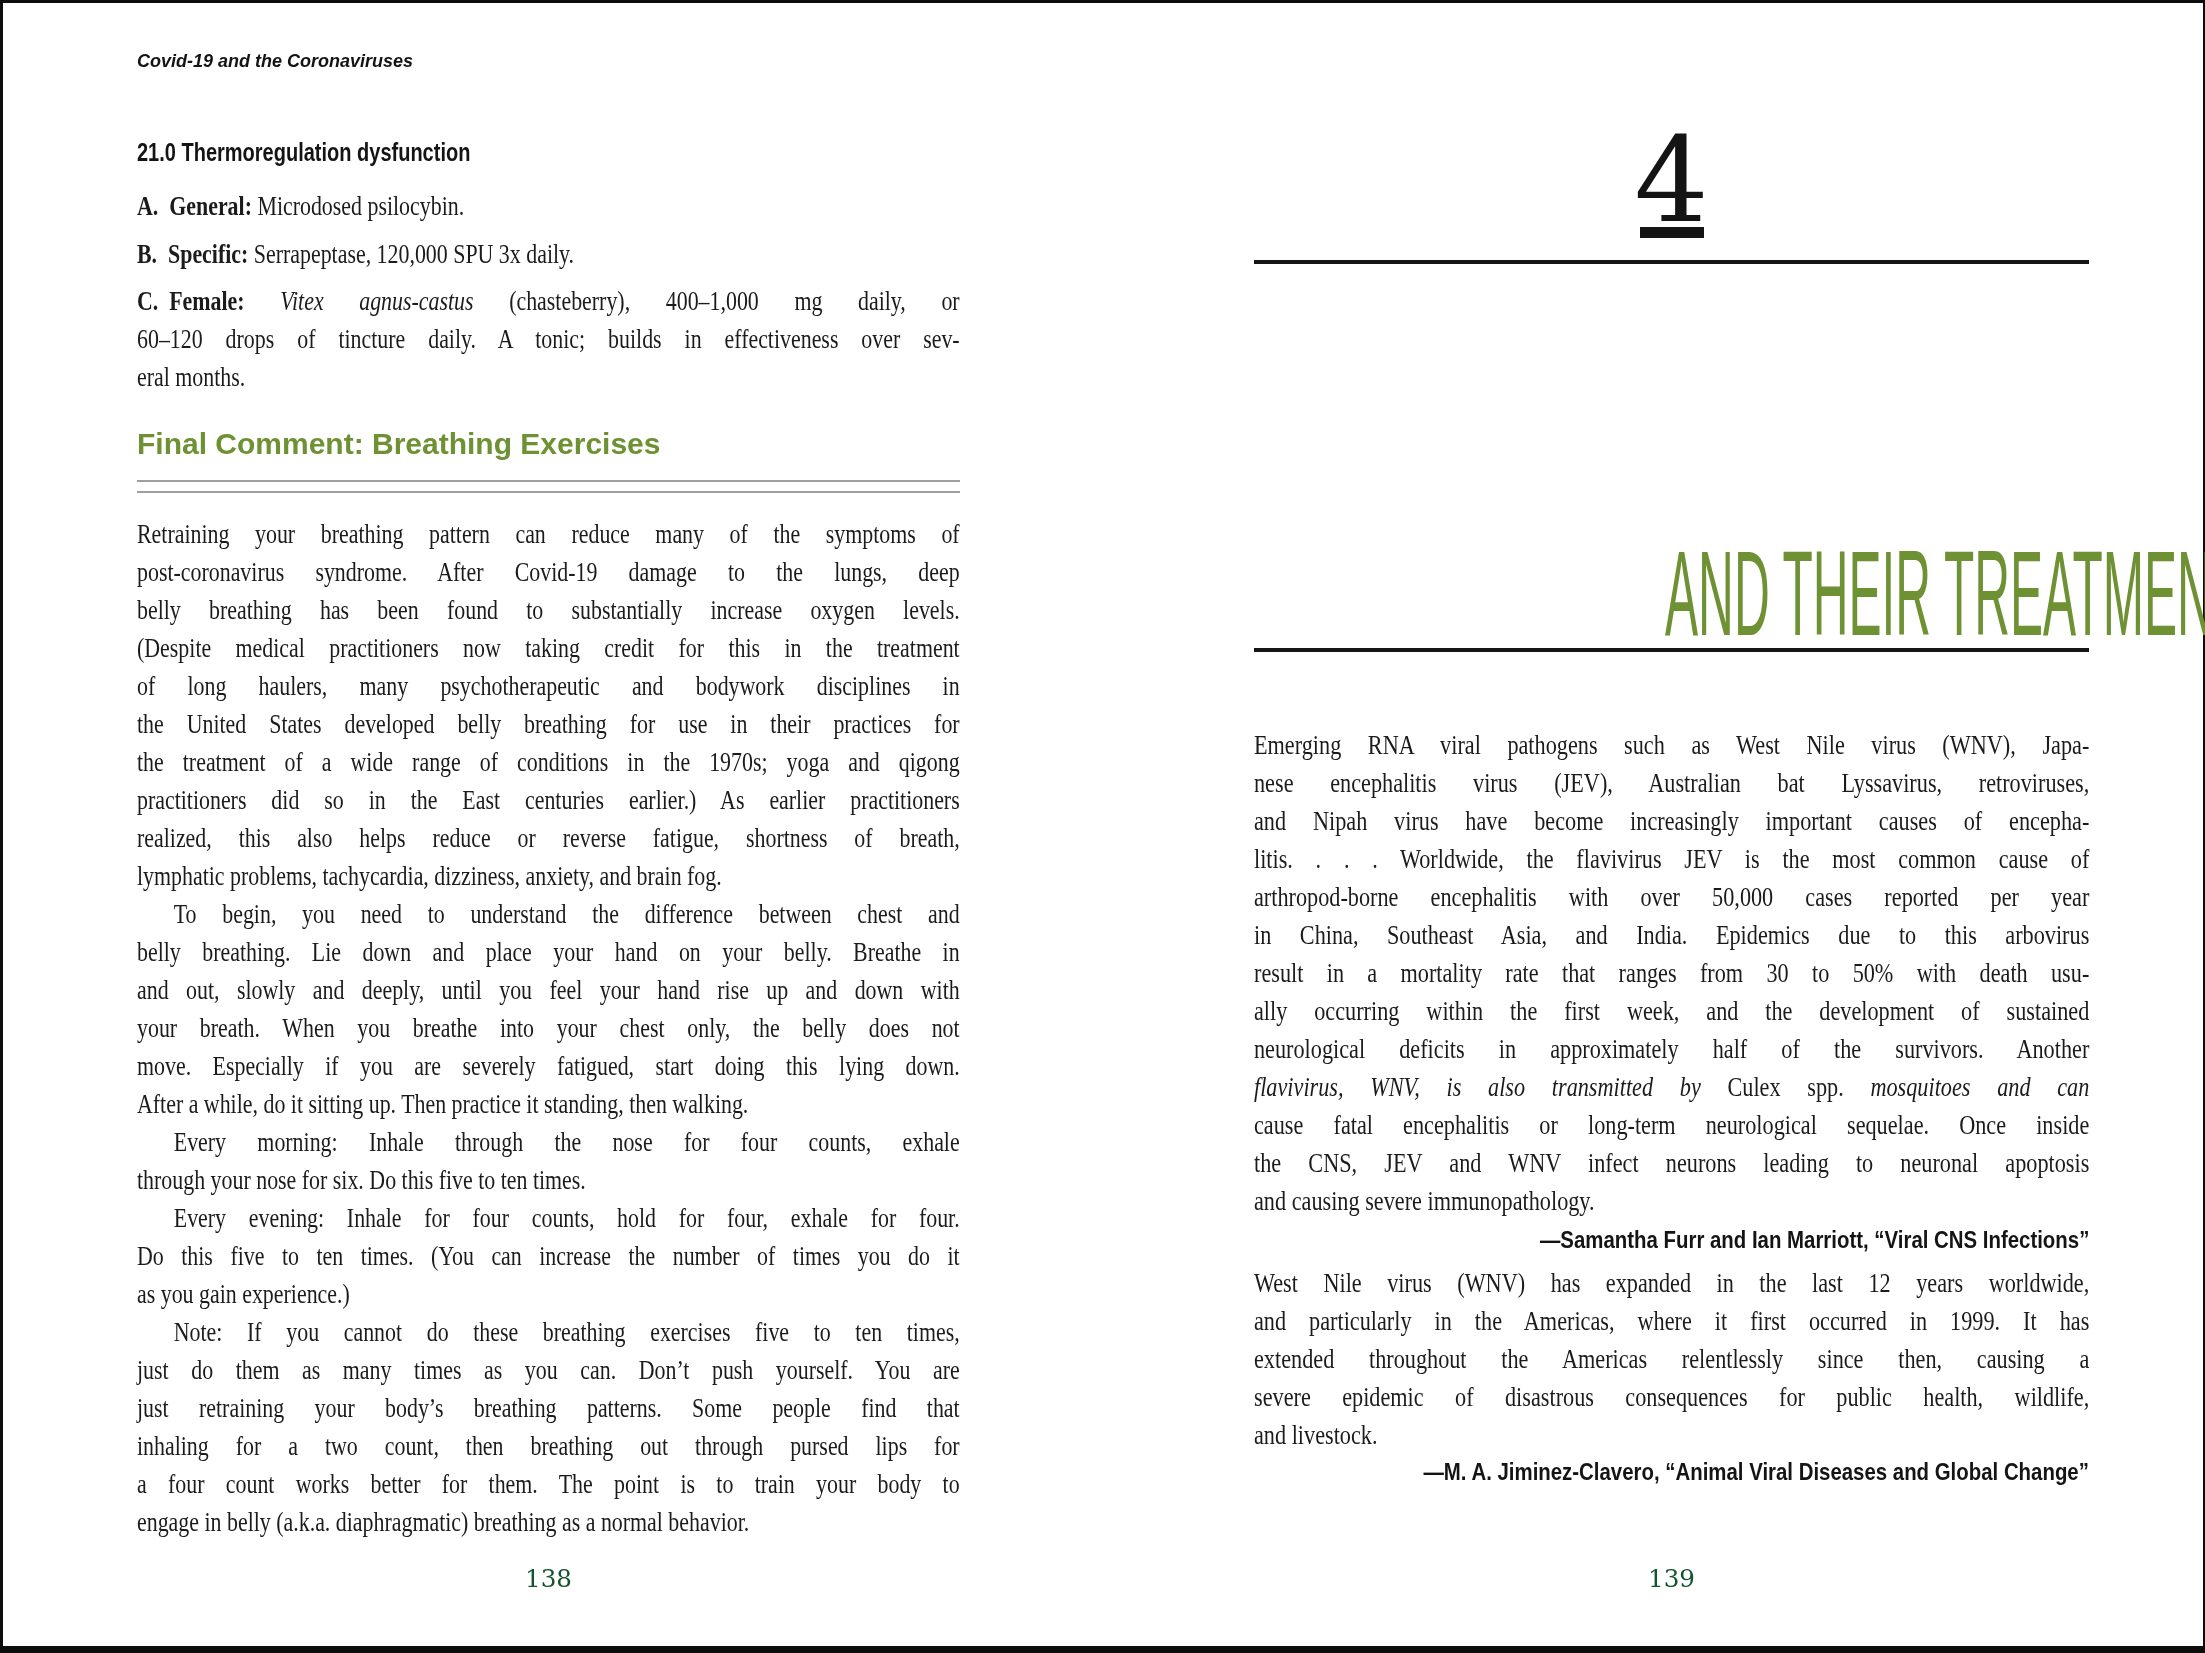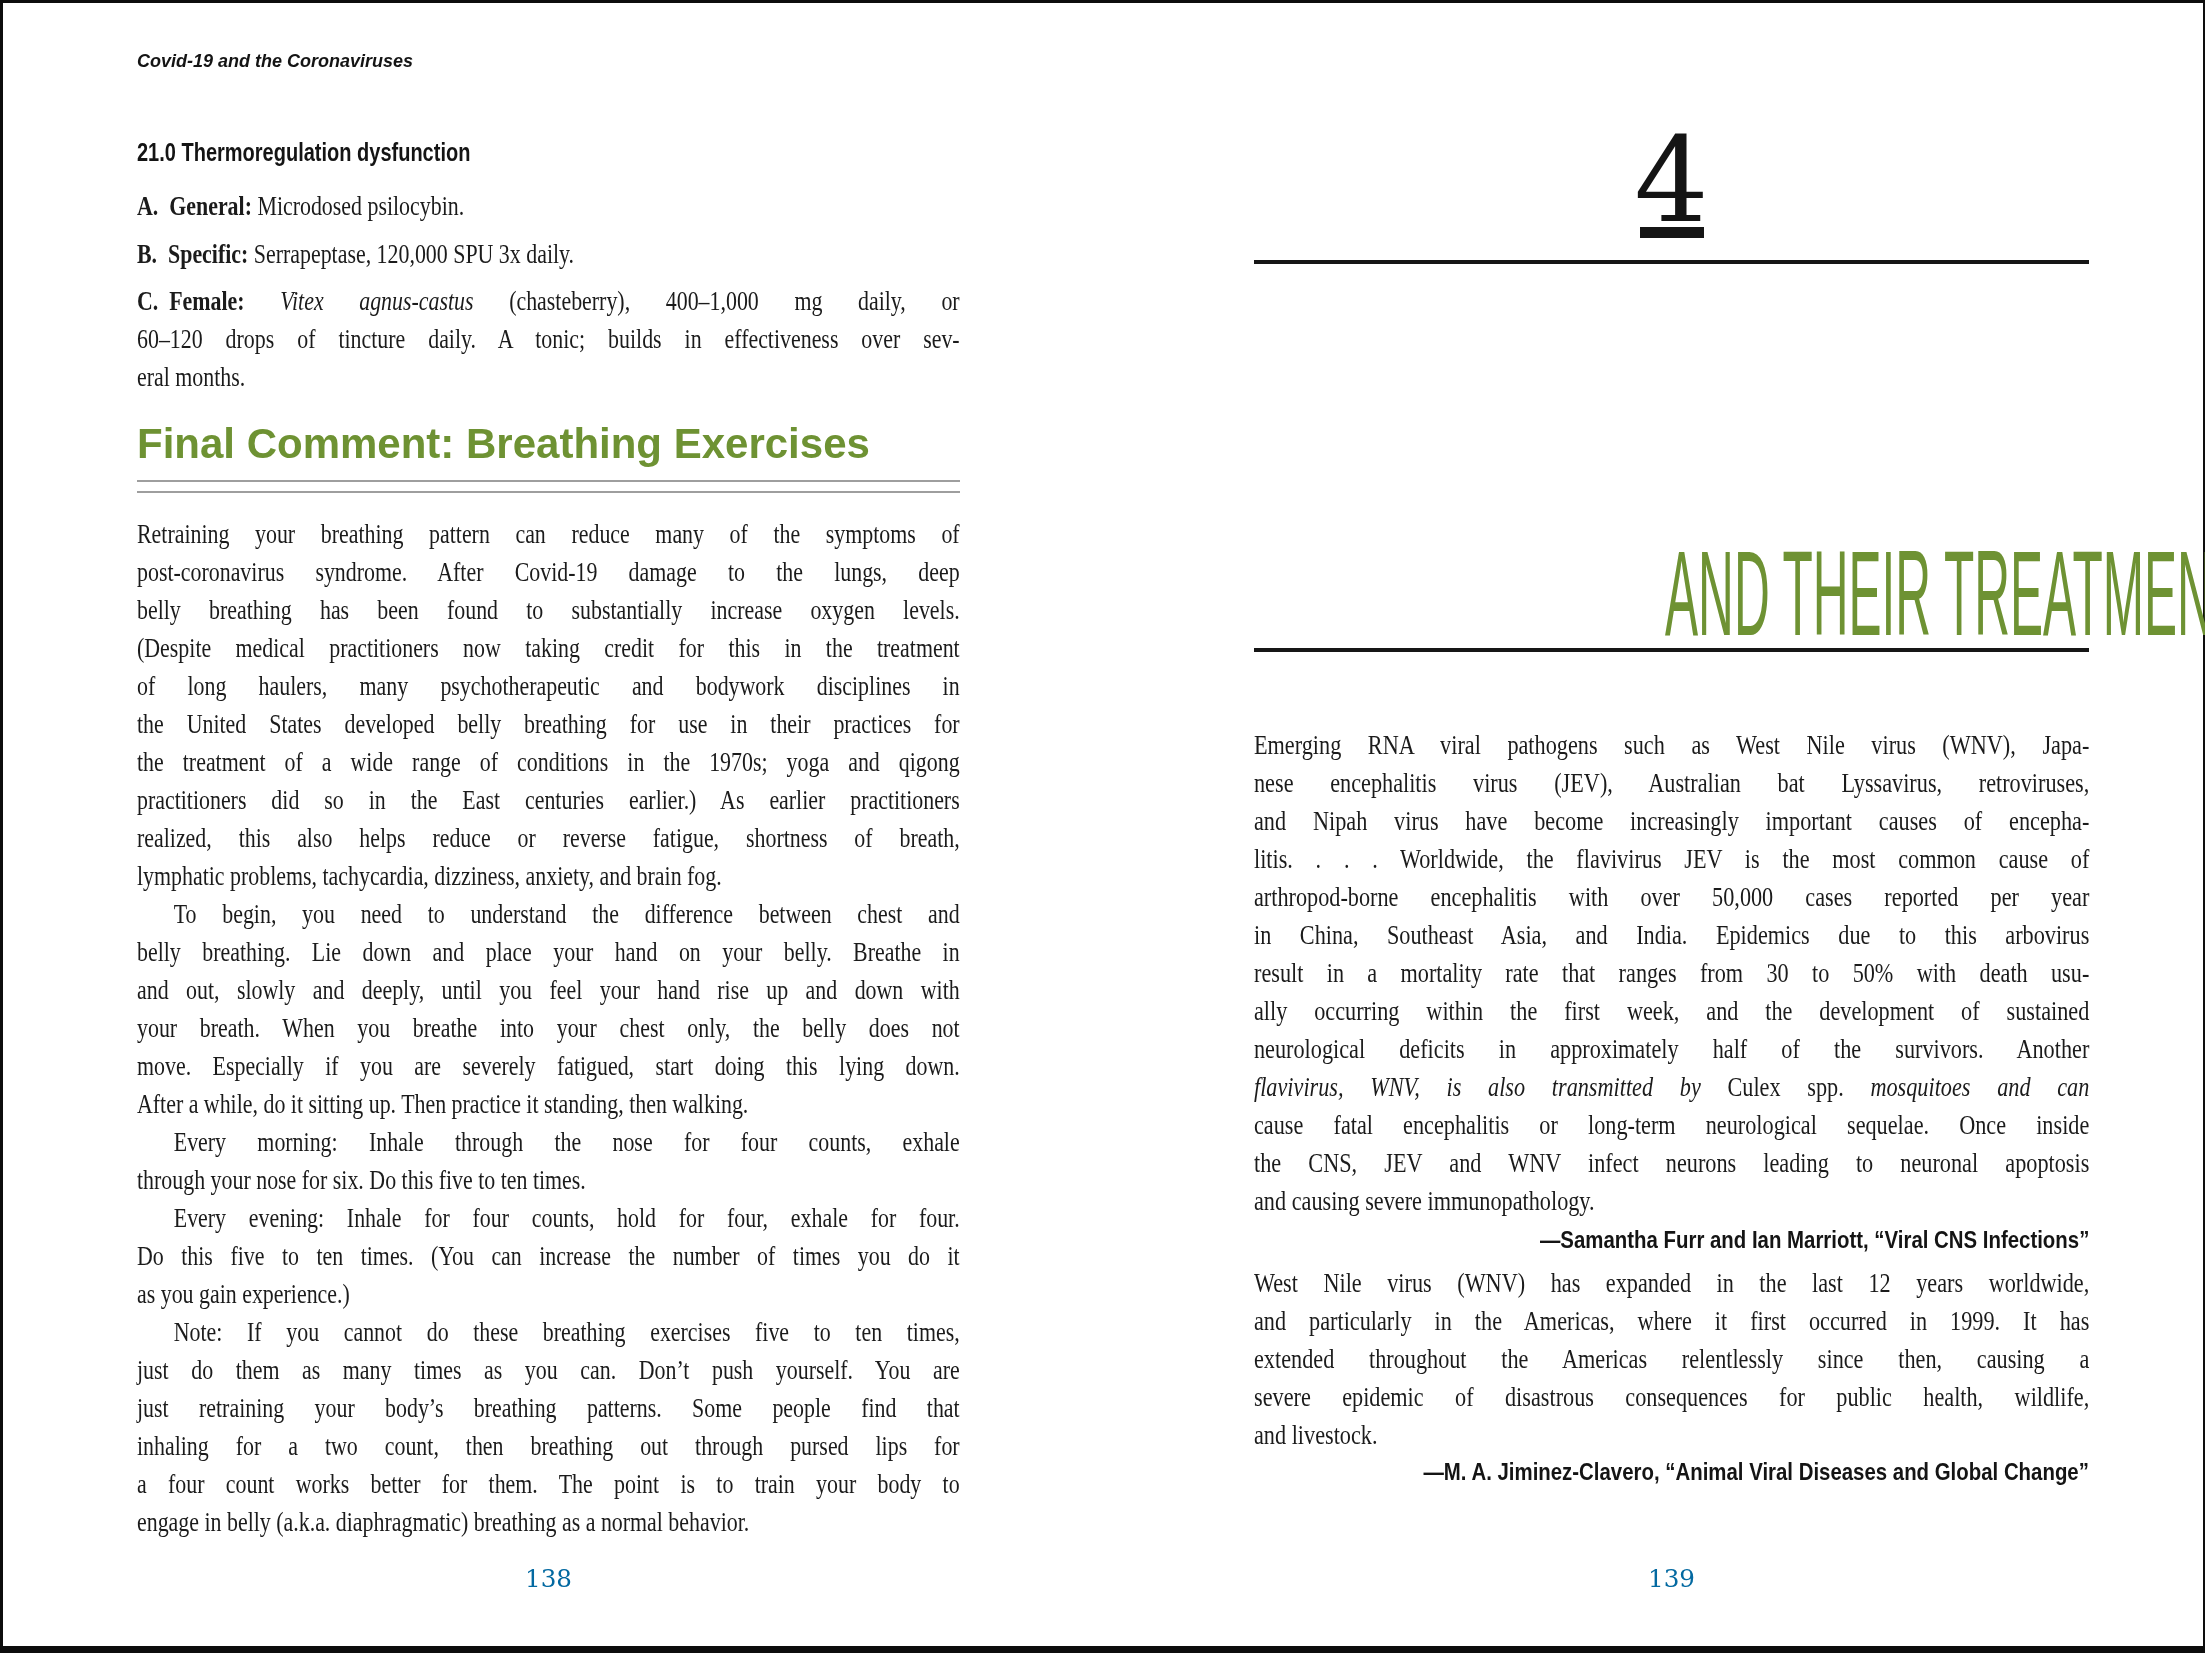--- a/index.html
+++ b/index.html
@@ -15,42 +15,42 @@
   .lcol{position:absolute;left:137px;top:0;width:823px;height:1419px;}
   .rcol{position:absolute;left:1254px;top:0;width:835px;height:1654px;}
 
   
   .running-head{position:absolute;left:0;top:49px;font-family:"Liberation Sans",sans-serif;
                 font-style:italic;font-weight:700;font-size:18px;line-height:24px;color:#141414;}
   .h1{position:absolute;left:0;top:130px;font-family:"Liberation Sans",sans-serif;font-weight:700;
       font-size:25px;line-height:44px;color:#141414;white-space:nowrap;}
   .h1 .cond{display:inline-block;transform:scaleX(0.80);transform-origin:left top;}
   .green-head{position:absolute;left:0;top:422px;font-family:"Liberation Sans",sans-serif;
-              font-weight:700;font-size:42px;line-height:44px;color:#6e9233;white-space:nowrap;}
+              font-weight:700;font-size:30px;line-height:44px;color:#6e9233;white-space:nowrap;}
   .dbl-rule{position:absolute;left:0;top:480px;width:823px;height:8.5px;
             border-top:2.5px solid #9e9e9e;border-bottom:2.5px solid #9e9e9e;}
 
   
   .serifblock{position:absolute;left:0;width:1052px;transform:scaleX(0.782);transform-origin:left top;
               font-size:28px;line-height:38px;color:#1b1b1b;}
   .rcol .serifblock{transform:scaleX(0.794);}
   .tline{text-align:justify;text-align-last:justify;}
   .tline.last{text-align-last:left;}
   .tline.indent{text-indent:47px;}
   .sg-r{font-style:normal;font-weight:400;}
   .sg-b{font-weight:700;}
   .sg-i{font-style:italic;}
   .italic .tline{font-style:italic;}
   .item-a{top:187px;}
   .item-b{top:235px;}
   .item-c{top:282px;}
   .bodyblock{top:515px;}
 
   .pagenum{position:absolute;left:0;top:1564px;width:100%;text-align:center;
-           font-family:"DejaVu Serif",serif;font-size:24.6px;color:#0369a1;}
+           font-family:"DejaVu Serif",serif;font-size:24.6px;color:#14532d;}
 
   
   .ch-num-wrap{position:absolute;left:0;top:137px;width:100%;text-align:center;}
   .ch-num{font-family:"DejaVu Serif",serif;font-size:117px;line-height:88px;color:#141414;}
   .ch-num-bar{width:64px;height:11px;background:#151515;margin:1.7px auto 0;}
   .ch-rule{position:absolute;left:0;width:100%;height:4.2px;background:#161616;}
   .ch-rule-top{top:260px;}
   .ch-rule-bottom{top:648px;}
   .ch-title-line{position:absolute;left:0;width:100%;text-align:center;white-space:nowrap;
                  font-family:"Liberation Sans",sans-serif;font-weight:400;font-size:120px;

